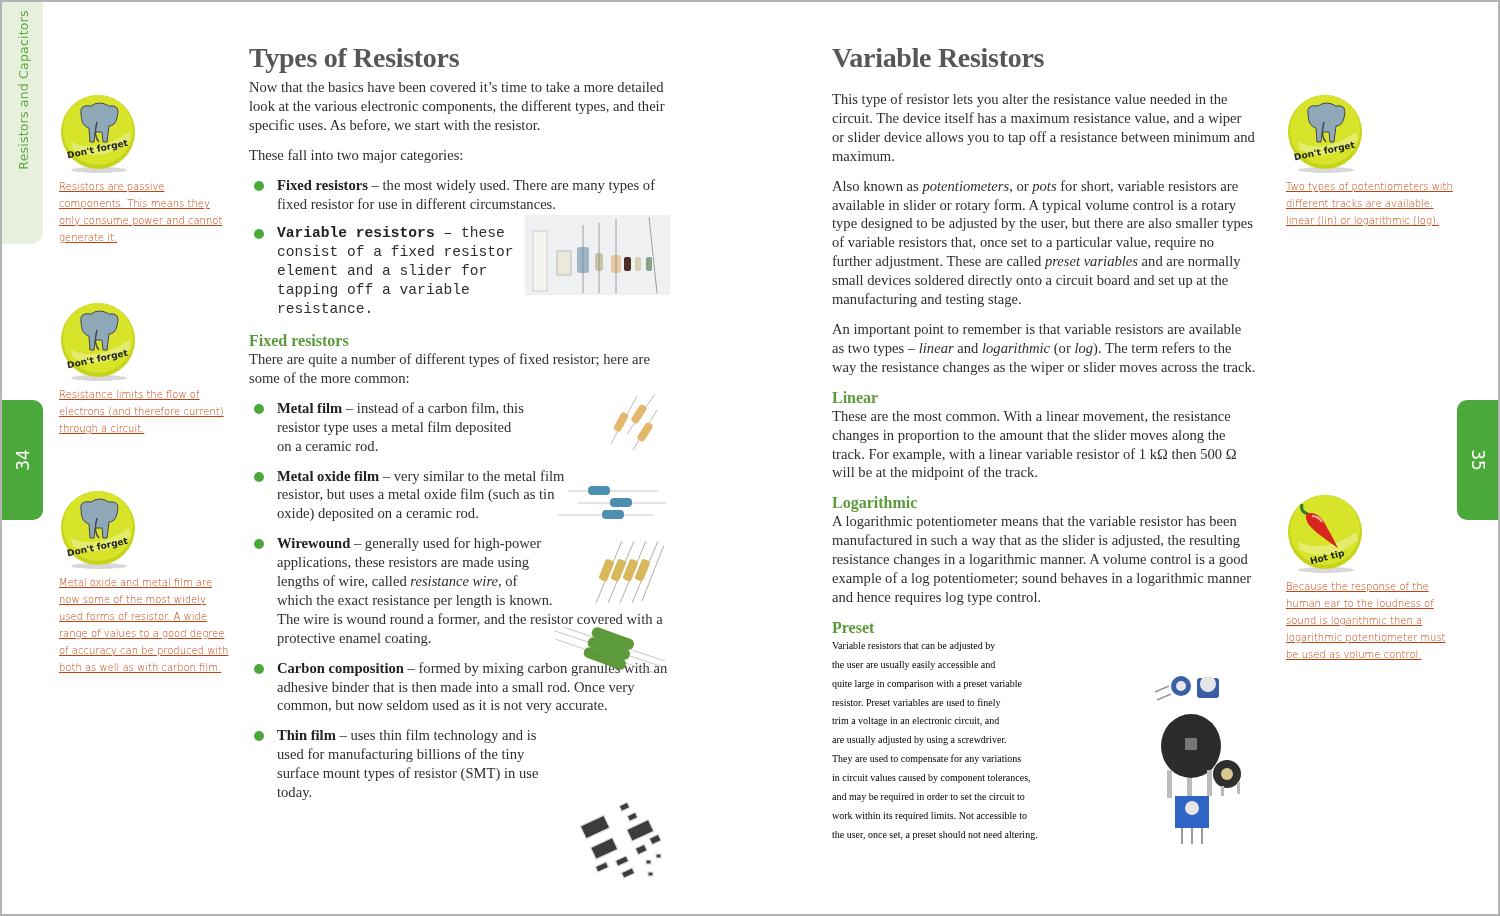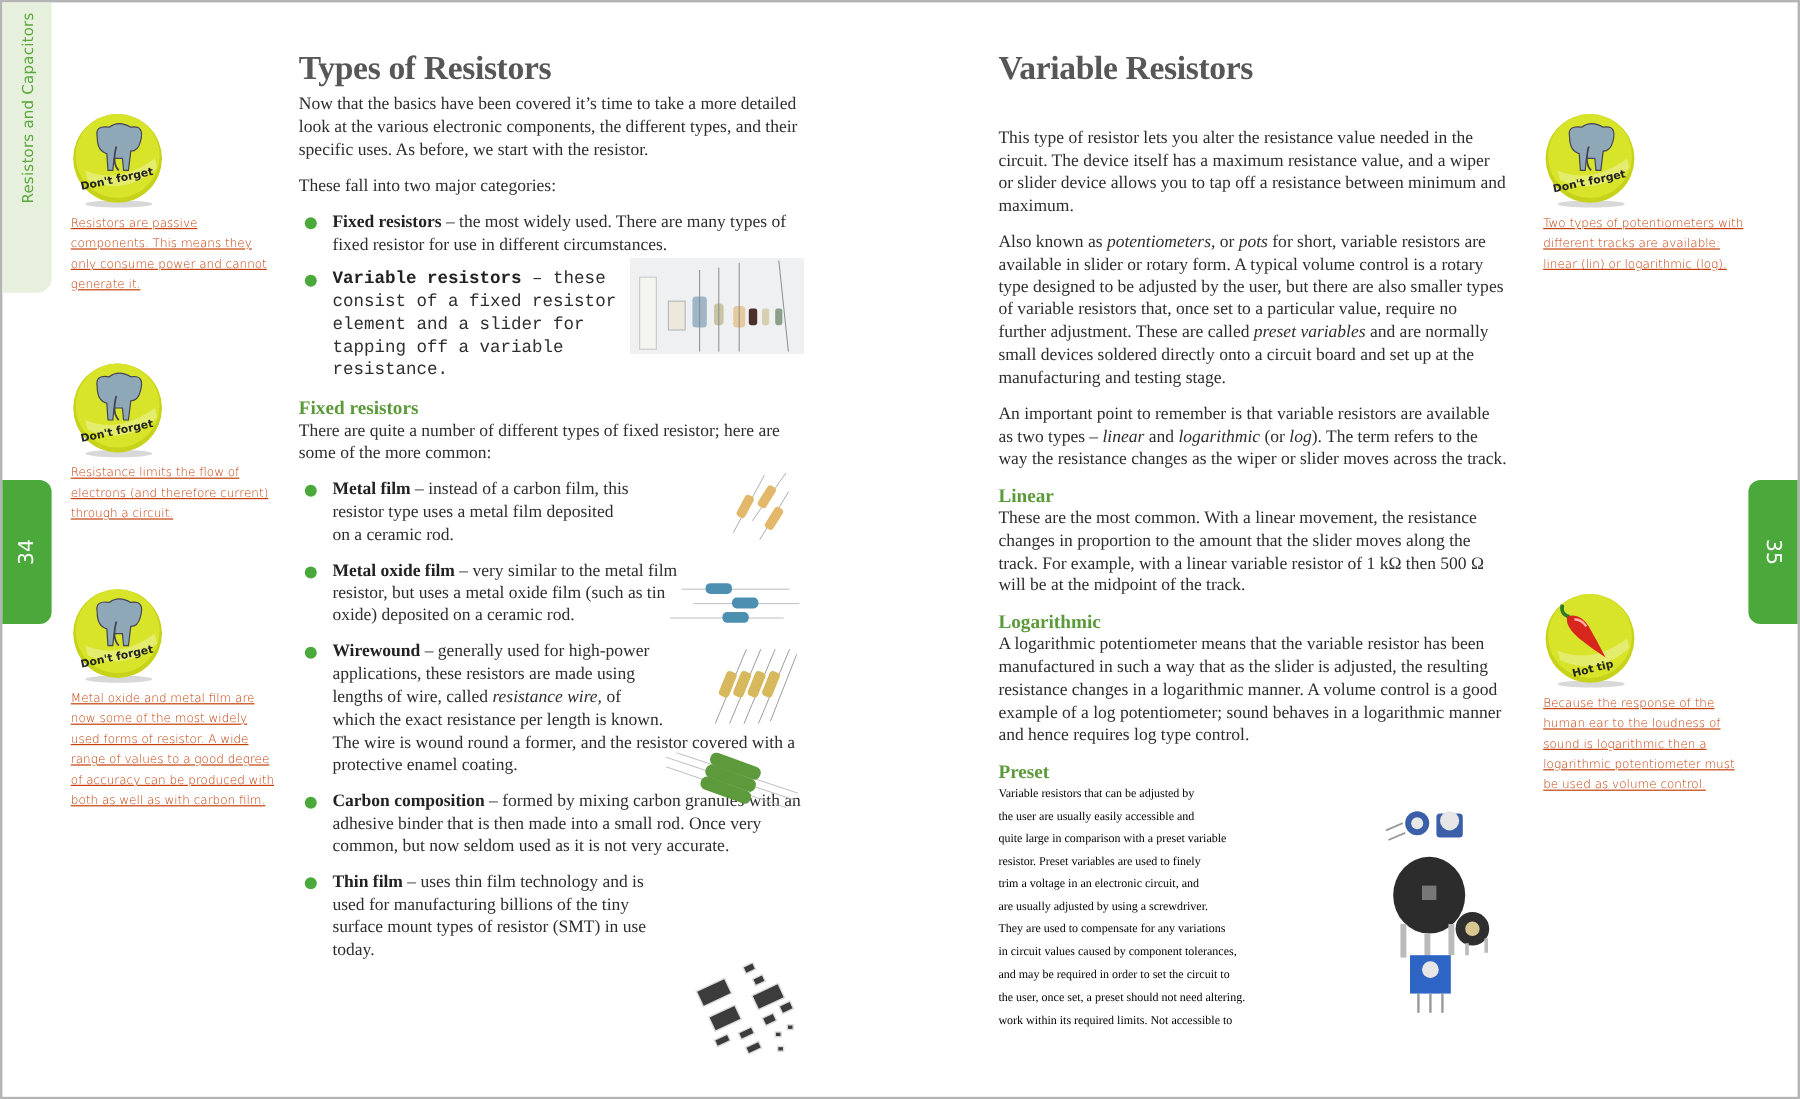--- a/index.html
+++ b/index.html
@@ -258,43 +258,43 @@
         <rect x="46" y="68" width="12" height="6" transform="rotate(-25 52 71)"></rect>
         <rect x="70" y="58" width="5" height="4"></rect>
         <rect x="80" y="52" width="5" height="4"></rect>
         <rect x="72" y="70" width="5" height="4"></rect>
       </g>
     </svg>
   </div>
 
   <div class="col" style="left:830px; top:36px; width:425px;">
     <h1>Variable Resistors</h1>
-    <p class="body" style="margin-top:28px;">This type of resistor lets you alter the resistance value needed in the circuit. The device itself has a maximum resistance value, and a wiper or slider device allows you to tap off a resistance between minimum and maximum.</p>
+    <p class="body" style="margin-top:12px;">This type of resistor lets you alter the resistance value needed in the circuit. The device itself has a maximum resistance value, and a wiper or slider device allows you to tap off a resistance between minimum and maximum.</p>
     <p class="body" style="margin-top:11px;"><span>Also known as </span><i>potentiometers</i><span>, or </span><i>pots</i><span> for short, variable resistors are available in slider or rotary form. A typical volume control is a rotary type designed to be adjusted by the user, but there are also smaller types of variable resistors that, once set to a particular value, require no further adjustment. These are called </span><i>preset variables</i><span> and are normally small devices soldered directly onto a circuit board and set up at the manufacturing and testing stage.</span></p>
     <p class="body" style="margin-top:11px;"><span>An important point to remember is that variable resistors are available as two types – </span><i>linear</i><span> and </span><i>logarithmic</i><span> (or </span><i>log</i><span>). The term refers to the way the resistance changes as the wiper or slider moves across the track.</span></p>
 
     <h3 style="margin-top:11px;">Linear</h3>
     <p class="body">These are the most common. With a linear movement, the resistance changes in proportion to the amount that the slider moves along the track. For example, with a linear variable resistor of 1 kΩ then 500 Ω will be at the midpoint of the track.</p>
 
     <h3 style="margin-top:11px;">Logarithmic</h3>
     <p class="body">A logarithmic potentiometer means that the variable resistor has been manufactured in such a way that as the slider is adjusted, the resulting resistance changes in a logarithmic manner. A volume control is a good example of a log potentiometer; sound behaves in a logarithmic manner and hence requires log type control.</p>
 
     <h3 style="margin-top:11px;">Preset</h3>
     <div class="body" style="font-size:10px; line-height:18.9px; color:#000000;">
       <div>Variable resistors that can be adjusted by</div>
       <div>the user are usually easily accessible and</div>
       <div>quite large in comparison with a preset variable</div>
       <div>resistor. Preset variables are used to finely</div>
       <div>trim a voltage in an electronic circuit, and</div>
       <div>are usually adjusted by using a screwdriver.</div>
       <div>They are used to compensate for any variations</div>
       <div>in circuit values caused by component tolerances,</div>
       <div>and may be required in order to set the circuit to</div>
+      <div>work within its required limits. Not accessible to</div>
       <div>the user, once set, a preset should not need altering.</div>
-      <div>work within its required limits. Not accessible to</div>
     </div>
   </div>
 
   <div class="fig" style="left:1145px; top:668px; width:110px; height:178px;">
     <svg width="110" height="178" viewBox="0 0 110 178">
       <g stroke="#999" stroke-width="1.5">
           <line x1="8" y1="22" x2="22" y2="16"></line>
           <line x1="10" y1="30" x2="24" y2="24"></line>
         </g>
       <circle cx="34" cy="16" r="10" fill="#3a5fa8"></circle>

